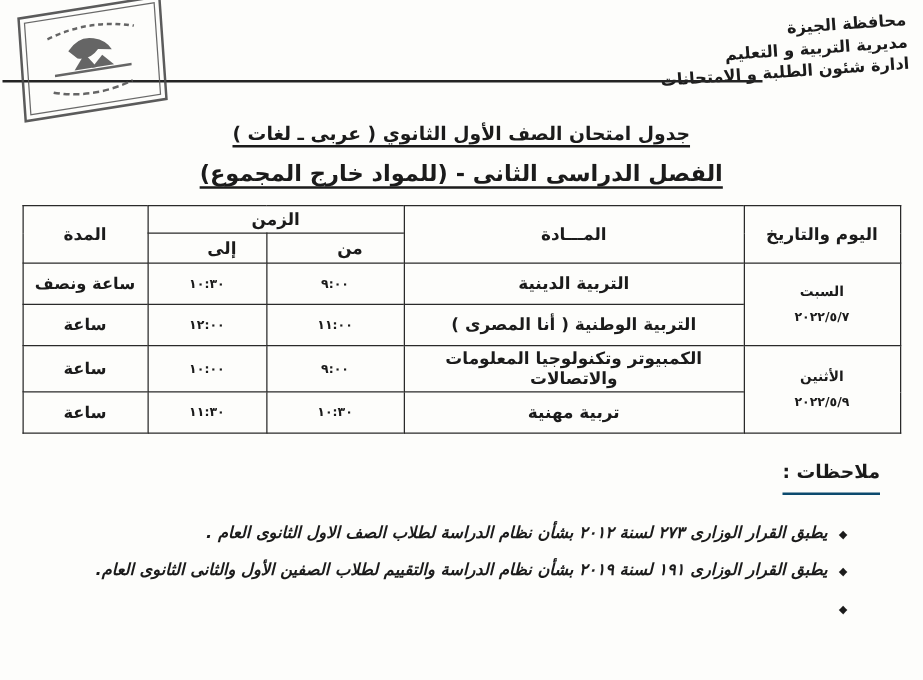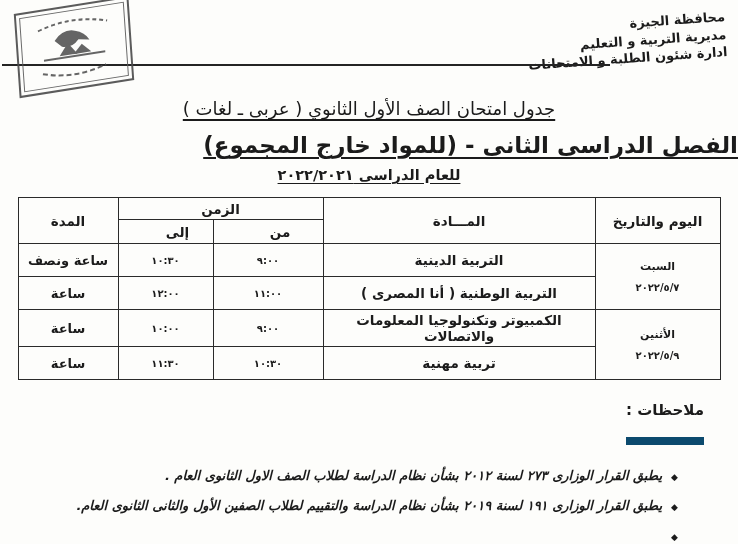--- a/index.html
+++ b/index.html
@@ -31,26 +31,26 @@
     display:flex; align-items:center; justify-content:center;
   }
   .header-rule {
     position:absolute; top:64px; left:2px; right:128px;
     border-top:2px solid #242424;
   }
 
   
   .main-title {
     margin-top:28px; text-align:center;
-    font-size:18px; font-weight:normal;
+    font-size:15px; font-weight:bold;
     text-decoration:underline; text-decoration-thickness:2px; text-underline-offset:4px;
   }
   .sub-title {
-    margin-top:13px; 
-    font-size:23px; font-weight:bold;
+    margin-top:13px; text-align:center;
+    font-size:18px; font-weight:bold;
     text-decoration:underline; text-decoration-thickness:2px; text-underline-offset:4px;
   }
   .year-title {
     margin-top:9px; text-align:center;
     font-size:14.5px; font-weight:bold;
     text-decoration:underline; text-underline-offset:3px;
   }
 
   
   table.schedule {
@@ -70,21 +70,21 @@
   td.time-cell { font-size:10px; }
   td.duration-cell { font-size:13px; }
   td.day-cell { padding:4px 2px; }
   .day-name { font-size:11px; font-weight:bold; margin-bottom:9px; }
   .day-date { font-size:10px; font-weight:bold; }
 
   
   .notes { padding:20px 34px 0 18px; }
   .notes-title {
     display:inline-block; font-size:15px; font-weight:bold;
-    border-bottom:8px solid #0c4a6e; padding-bottom:18px; margin-bottom:10px;
+    border-bottom:2px solid #0c4a6e; padding-bottom:8px; margin-bottom:10px;
   }
   .note-item {
     display:flex; align-items:flex-start;
     margin:12px 26px 0 0;
   }
   .bullet {
     font-size:9px; line-height:18px; margin-left:9px; flex:0 0 auto;
     transform:translateY(1px);
   }
   .note-text { font-size:13px; font-weight:bold; line-height:18px;font-style:italic; }
@@ -114,21 +114,20 @@
     <div class="org-block">
       <div class="org-line">محافظة الجيزة</div>
       <div class="org-line">مديرية التربية و التعليم</div>
       <div class="org-line">ادارة شئون الطلبة و الامتحانات</div>
     </div>
     <div class="header-rule"></div>
   </div>
 
   <div class="main-title">جدول امتحان الصف الأول الثانوي ( عربى ـ لغات )</div>
   <div class="sub-title">الفصل الدراسى الثانى - (للمواد خارج المجموع)</div>
-  <div class="year-title">للعام الدراسى ٢٠٢٢/٢٠٢١</div>
 
   <table class="schedule" dir="rtl">
     <colgroup>
       <col style="width:125px">
       <col style="width:272px">
       <col style="width:110px">
       <col style="width:95px">
       <col style="width:100px">
     </colgroup>
     <thead>

